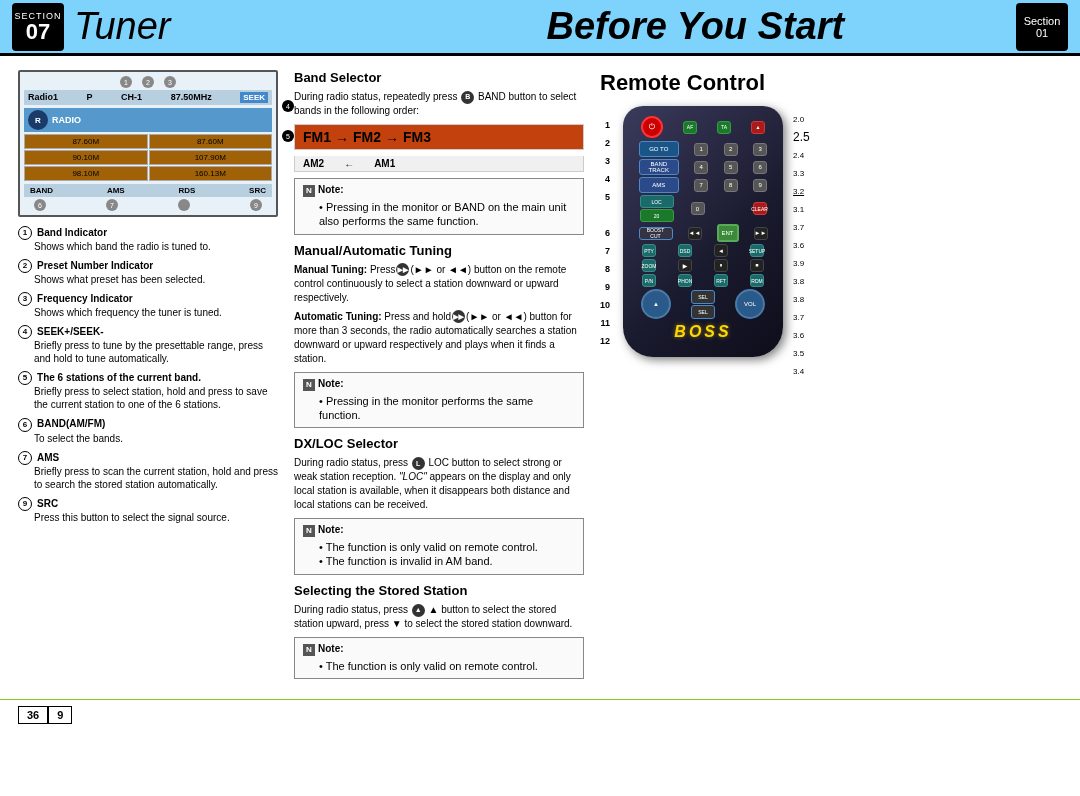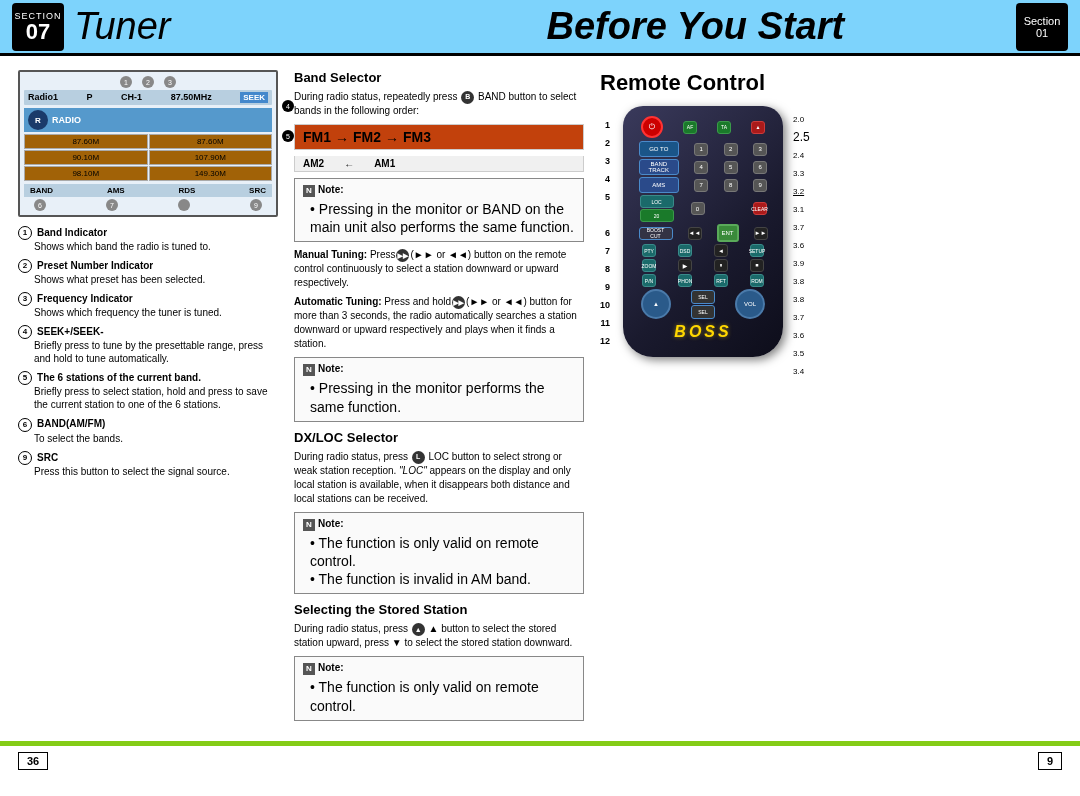--- a/index.html
+++ b/index.html
@@ -239,22 +239,22 @@
       height: 12px;
       background: #555;
       color: #fff;
       text-align: center;
       line-height: 12px;
       font-size: 8px;
       font-weight: bold;
       margin-right: 3px;
     }
     .bullet-note {
-      font-size: 14px;
-      margin-left: 7px;
+      font-size: 11px;
+      margin-left: 16px;
       line-height: 1.3;
     }
     .bullet-note::before {
       content: "• ";
     }
 
     
     .right-col {
       flex: 1;
       min-width: 280px;
@@ -353,23 +353,23 @@
       line-height: 1.4;
     }
     .bold-underline {
       font-weight: bold;
       text-decoration: underline;
     }
 
     
     .footer {
       display: flex;
-      justify-content: space-between;
+      justify-content: flex-start;
       padding: 6px 18px;
-      border-top: 5px solid #84cc16;
+      border-top: 1px solid #84cc16;
       margin-top: 4px;
     }
     .page-num {
       font-size: 11px;
       font-weight: bold;
       border: 1px solid #000;
       padding: 2px 8px;
     }
 
     .inline-circle {
@@ -430,21 +430,21 @@
           </div>
           <span style="color:#fff;font-size:9px;font-weight:bold;">RADIO</span>
         </div>
 
         <div class="radio-grid">
           <div class="radio-cell">87.60M</div>
           <div class="radio-cell">87.60M</div>
           <div class="radio-cell">90.10M</div>
           <div class="radio-cell">107.90M</div>
           <div class="radio-cell">98.10M</div>
-          <div class="radio-cell">149.30M</div>
+          <div class="radio-cell">160.13M</div>
         </div>
 
         <div class="radio-bottom-bar">
           <span>BAND</span>
           <span>AMS</span>
           <span>RDS</span>
           <span>SRC</span>
         </div>
 
         <div style="display:flex;justify-content:space-between;padding:0 10px;margin-top:2px;">
@@ -488,20 +488,25 @@
         <span class="item-num">5</span>
         <span class="item-title"> The 6 stations of the current band.</span>
         <div class="item-desc">Briefly press to select station, hold and press to save the current station to one of the 6 stations.</div>
       </li>
       <li>
         <span class="item-num">6</span>
         <span class="item-title"> BAND(AM/FM)</span>
         <div class="item-desc">To select the bands.</div>
       </li>
       <li>
+        <span class="item-num">7</span>
+        <span class="item-title"> AMS</span>
+        <div class="item-desc">Briefly press to scan the current station, hold and press to search the stored station automatically.</div>
+      </li>
+      <li>
         <span class="item-num">9</span>
         <span class="item-title"> SRC</span>
         <div class="item-desc">Press this button to select the signal source.</div>
       </li>
     </ul>
   </div>
 
   <div class="mid-col">
 
     <div class="subsection-title">Band Selector</div>
@@ -521,20 +526,21 @@
         <span style="margin-right:16px;">AM2</span>
         <span class="flow-arrow">←</span>
         <span style="margin-left:16px;">AM1</span>
       </div>
     </div>
     <div class="note-box">
       <div class="note-title"><span class="note-icon">N</span>Note:</div>
       <div class="bullet-note">Pressing in the monitor or BAND on the main unit also performs the same function.</div>
     </div>
 
+    <div class="subsection-title">Manual/Automatic Tuning</div>
     <div class="body-text">
       <strong>Manual Tuning:</strong> Press<span class="inline-circle">▶▶</span>(►► or ◄◄) button on the remote control continuously to select a station downward or upward respectively.
     </div>
     <div class="body-text">
       <strong>Automatic Tuning:</strong> Press and hold<span class="inline-circle">▶▶</span>(►► or ◄◄) button for more than 3 seconds, the radio automatically searches a station downward or upward respectively and plays when it finds a station.
     </div>
     <div class="note-box">
       <div class="note-title"><span class="note-icon">N</span>Note:</div>
       <div class="bullet-note">Pressing in the monitor performs the same function.</div>
     </div>

